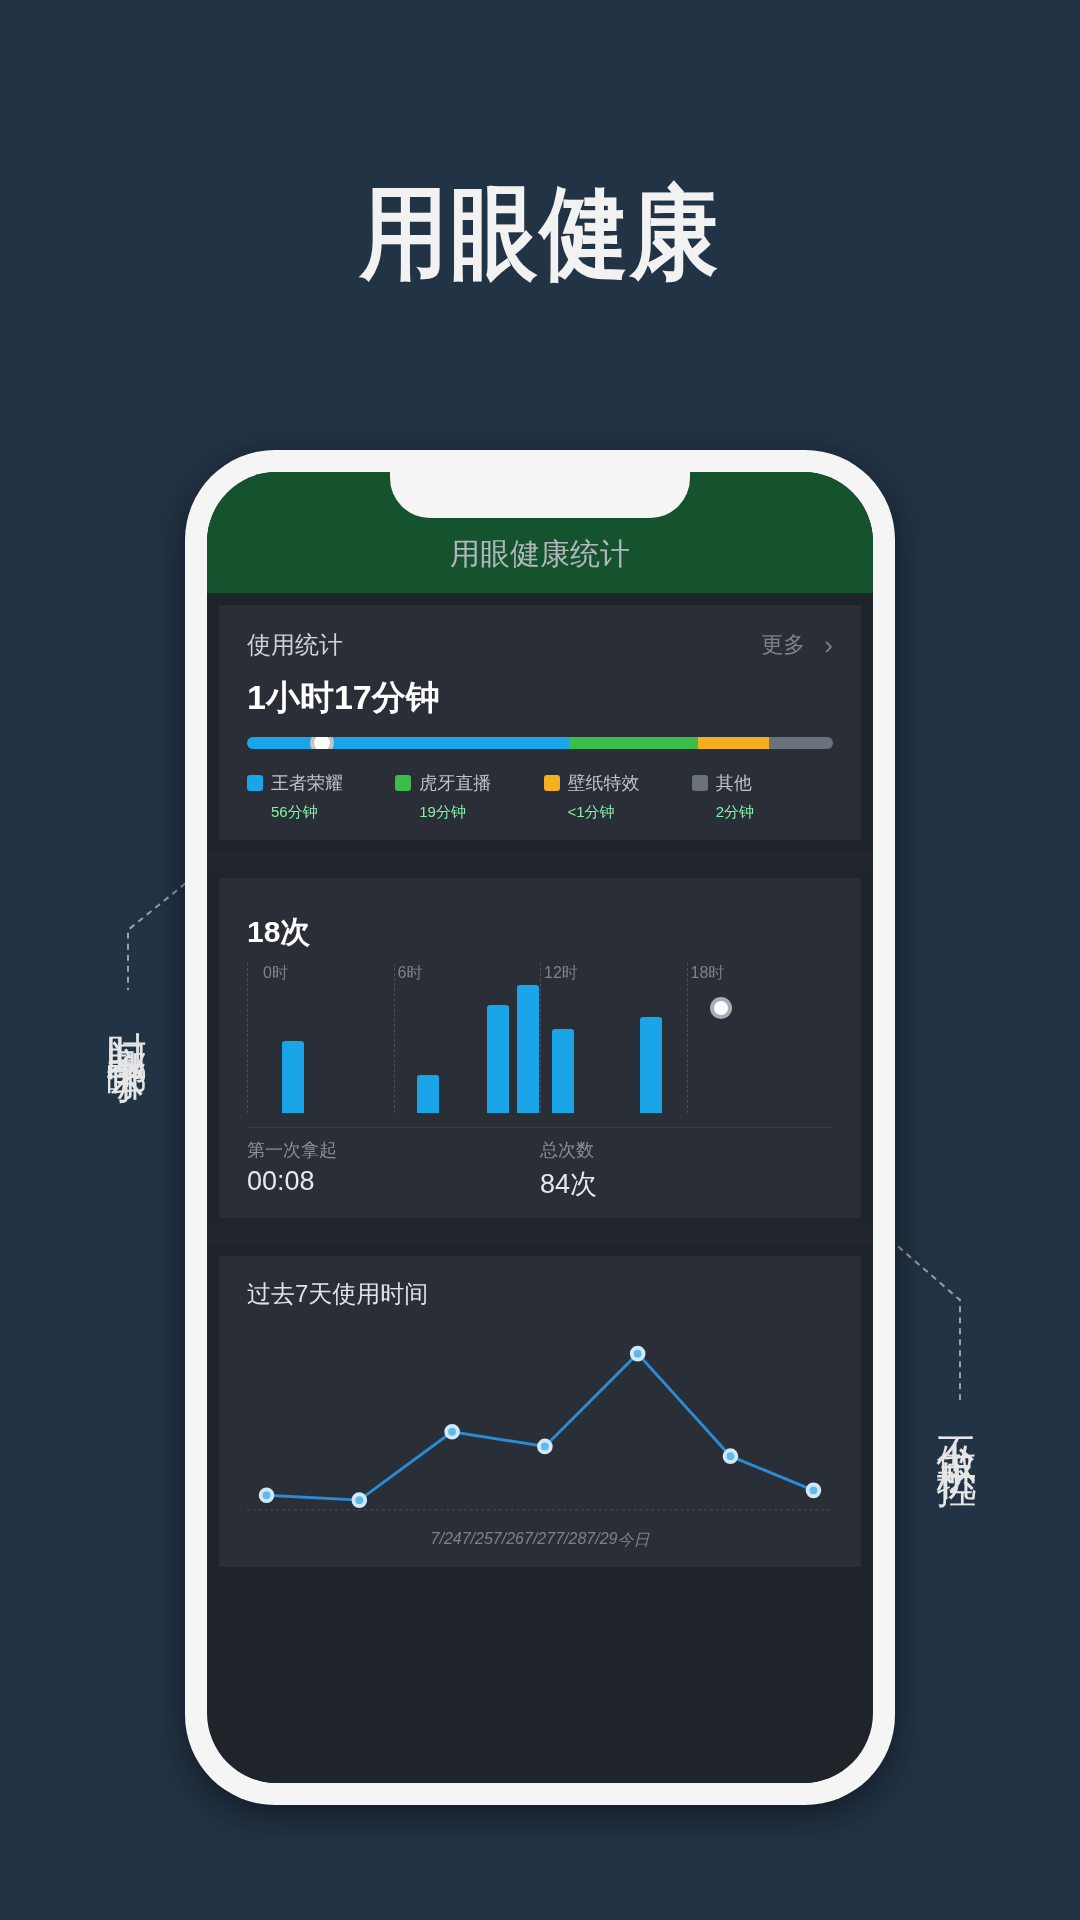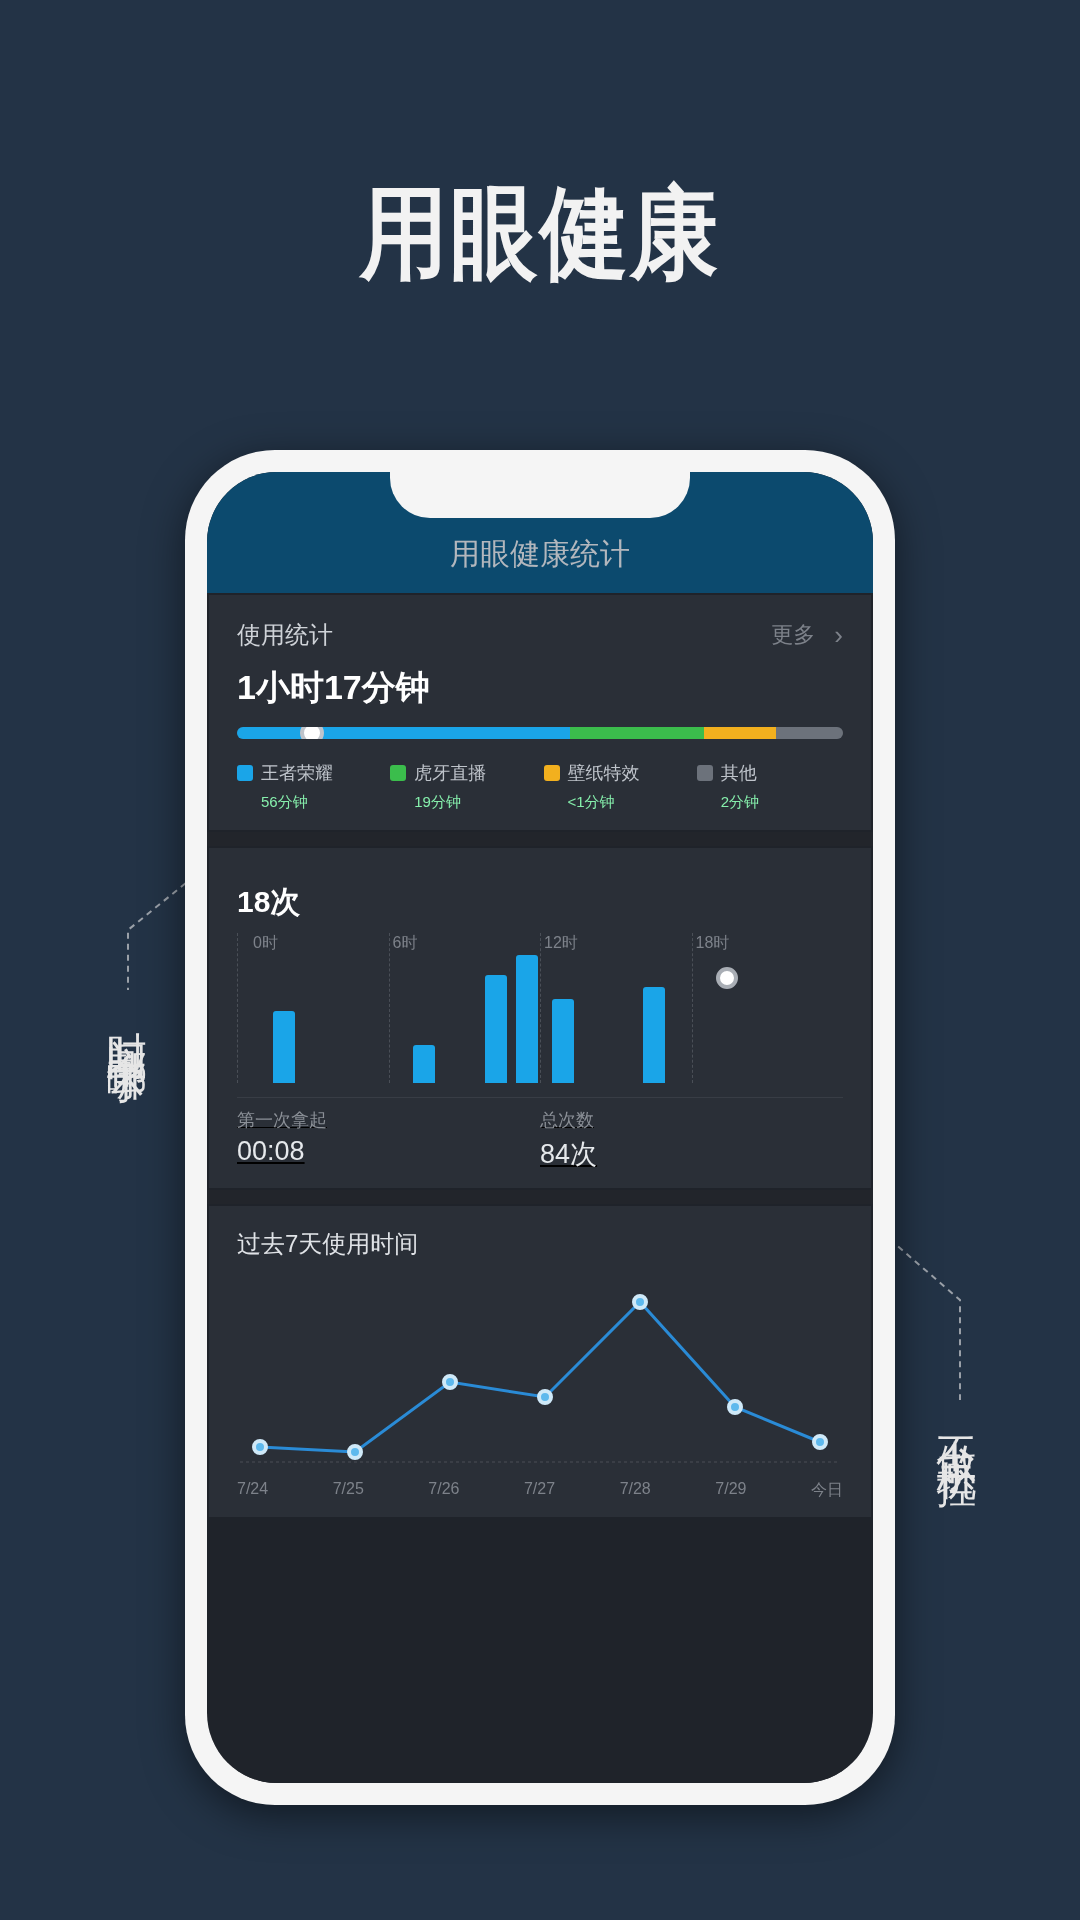--- a/index.html
+++ b/index.html
@@ -66,29 +66,29 @@
     height: 48px;
     background: #f5f5f5;
     border-radius: 0 0 40px 40px;
     z-index: 5;
   }
 
   .app-header {
     padding-top: 62px;
     padding-bottom: 18px;
     text-align: center;
-    background: #0c4a6e;
+    background: #14532d;
     color: #b3b7bd;
     font-size: 30px;
     font-family: Liberation Mono, monospace;
   }
 
   .card {
     background: #2a2f37;
-    margin: 2px;
+    margin: 12px;
   }
   .gap { height: 14px; background: #22252b; }
 
   .usage-card { padding: 24px 28px 18px; }
   .card-row { display: flex; align-items: center; justify-content: space-between; }
   .card-label { color: #cfd3d8; font-size: 24px; }
   .more-link { color: #7d828a; font-size: 22px; display: flex; align-items: center; gap: 19px; }
   .chevron::after { content: "›"; font-size: 26px; color: #7d828a; }
 
   .big-time { color: #fff; font-size: 34px; font-weight: 700; margin: 14px 0 16px; }
@@ -135,32 +135,32 @@
   .bar-tick-label { position: absolute; top: 0; color: #7d828a; font-size: 16px; }
   .bar { width: 22px; background: #1aa5e8; border-radius: 3px 3px 0 0; position: absolute; bottom: 0; }
   .chart-dot {
     position: absolute;
     width: 22px; height: 22px;
     background: #fff;
     border: 4px solid #a9aeb5;
     border-radius: 50%;
   }
 
-  .pickup-stats { display: flex; margin-top: 14px; border-top: 1px solid #383d45; padding-top: 10px; text-decoration: underline; }
+  .pickup-stats { display: flex; margin-top: 14px; border-top: 1px solid #383d45; padding-top: 10px; }
   .pstat { flex: 1; }
   .pstat-label { color: #8a8f96; font-size: 18px; }
   .pstat-val   { color: #e6e9ec; font-size: 27px; margin-top: 4px; }
 
   .seven-card { padding: 22px 28px 12px; position: relative; }
   .seven-title { color: #e0e3e7; font-size: 24px; margin-bottom: 12px; }
   .line-chart { width: 100%; height: 200px; }
   .line-chart .base { stroke: #4a4f57; stroke-width: 1; stroke-dasharray: 3 3; }
   .line-chart .path { stroke: #2a8bd6; stroke-width: 3; fill: none; }
   .line-chart .pt { fill: #5eb9ed; stroke: #cfe9f8; stroke-width: 4; }
-  .x-labels { display: flex; justify-content: space-between; color: #7d828a; font-size: 16px; padding: 4px 0; }
+  .x-labels { display: flex; justify-content: center; color: #7d828a; font-size: 16px; padding: 4px 0; font-style: italic; }
 
   .screen-fade {
     position: absolute;
     left: 0; right: 0; bottom: 0;
     height: 60px;
     background: linear-gradient(to bottom, transparent, #1f232a);
     pointer-events: none;
   }
 </style>
 </head>

